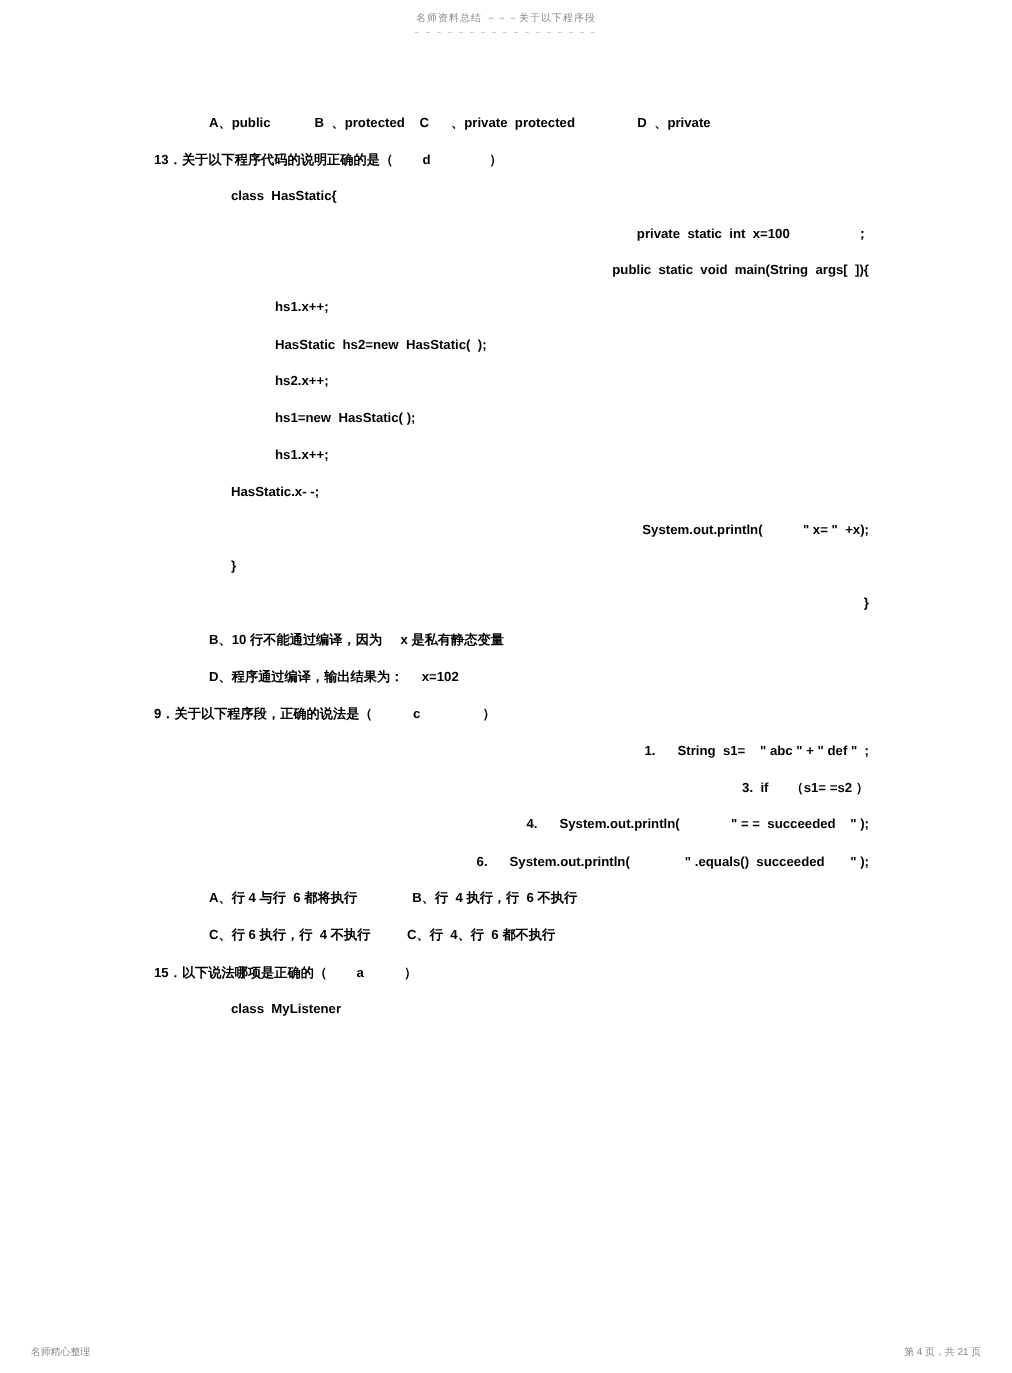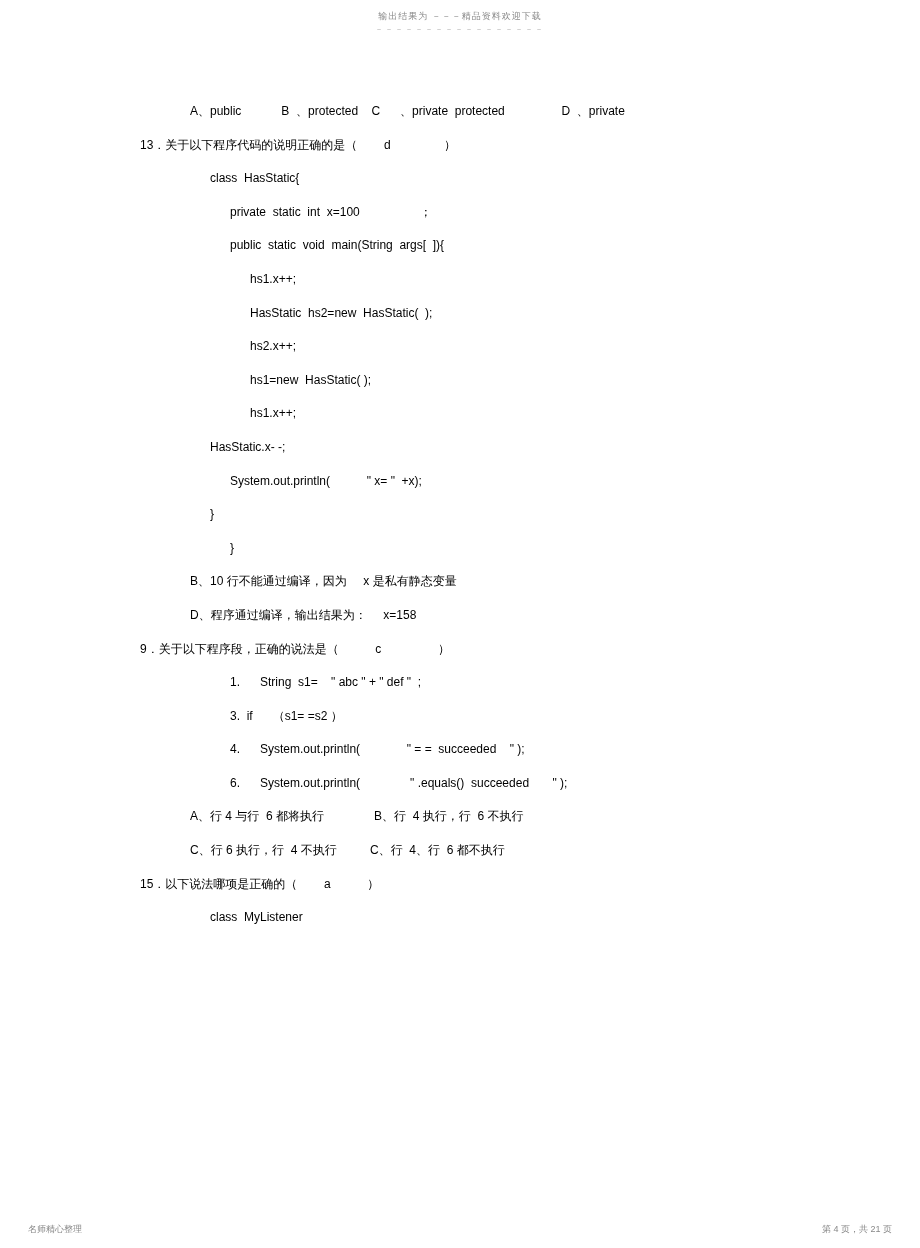--- a/index.html
+++ b/index.html
@@ -22,62 +22,62 @@
     .header-dash {
       font-size: 8px;
       color: #aaa;
       letter-spacing: 2px;
       margin-top: 1px;
     }
     .content {
       padding: 60px 130px 0 130px;
       line-height: 2.8;
     }
-    .line { white-space: pre; }
+    .line { white-space: pre; font-weight: bold; }
     .indent1 { padding-left: 60px; }
     .indent2 { padding-left: 80px; }
-    .indent3 { padding-left: 100px; }
+    .indent3 { padding-left: 100px; text-align: right; }
     .indent4 { padding-left: 120px; }
     .q-num { padding-left: 10px; }
     .footer {
       position: absolute;
       bottom: 25px;
       width: 920px;
       font-size: 9px;
       color: #888;
     }
     .footer-left { position: absolute; left: 28px; }
     .footer-right { position: absolute; right: 28px; }
   </style>
 </head>
 <body>
 
 <div class="header">
-  <div>输出结果为  －－－精品资料欢迎下载</div>
+  <div>名师资料总结  －－－关于以下程序段</div>
   <div class="header-dash">－－－－－－－－－－－－－－－－－</div>
 </div>
 
 <div class="content">
   <div class="line indent1">A、public            B  、protected    C      、private  protected                 D  、private</div>
 
   <div class="line q-num">13．关于以下程序代码的说明正确的是（        d                ）</div>
   <div class="line indent2">class  HasStatic{</div>
   <div class="line indent3">private  static  int  x=100                  ；</div>
   <div class="line indent3">public  static  void  main(String  args[  ]){</div>
   <div class="line indent4">hs1.x++;</div>
   <div class="line indent4">HasStatic  hs2=new  HasStatic(  );</div>
   <div class="line indent4">hs2.x++;</div>
   <div class="line indent4">hs1=new  HasStatic( );</div>
   <div class="line indent4">hs1.x++;</div>
   <div class="line indent2">HasStatic.x- -;</div>
   <div class="line indent3">System.out.println(           " x= "  +x);</div>
   <div class="line indent2">}</div>
   <div class="line indent3">}</div>
   <div class="line indent1">B、10 行不能通过编译，因为     x 是私有静态变量</div>
-  <div class="line indent1">D、程序通过编译，输出结果为：     x=158</div>
+  <div class="line indent1">D、程序通过编译，输出结果为：     x=102</div>
 
   <div class="line q-num">9．关于以下程序段，正确的说法是（           c                 ）</div>
   <div class="line indent3">1.      String  s1=    " abc " + " def "  ;</div>
   <div class="line indent3">3.  if      （s1= =s2 ）</div>
   <div class="line indent3">4.      System.out.println(              " = =  succeeded    " );</div>
   <div class="line indent3">6.      System.out.println(               " .equals()  succeeded       " );</div>
   <div class="line indent1">A、行 4 与行  6 都将执行               B、行  4 执行，行  6 不执行</div>
   <div class="line indent1">C、行 6 执行，行  4 不执行          C、行  4、行  6 都不执行</div>
 
   <div class="line q-num">15．以下说法哪项是正确的（        a           ）</div>

